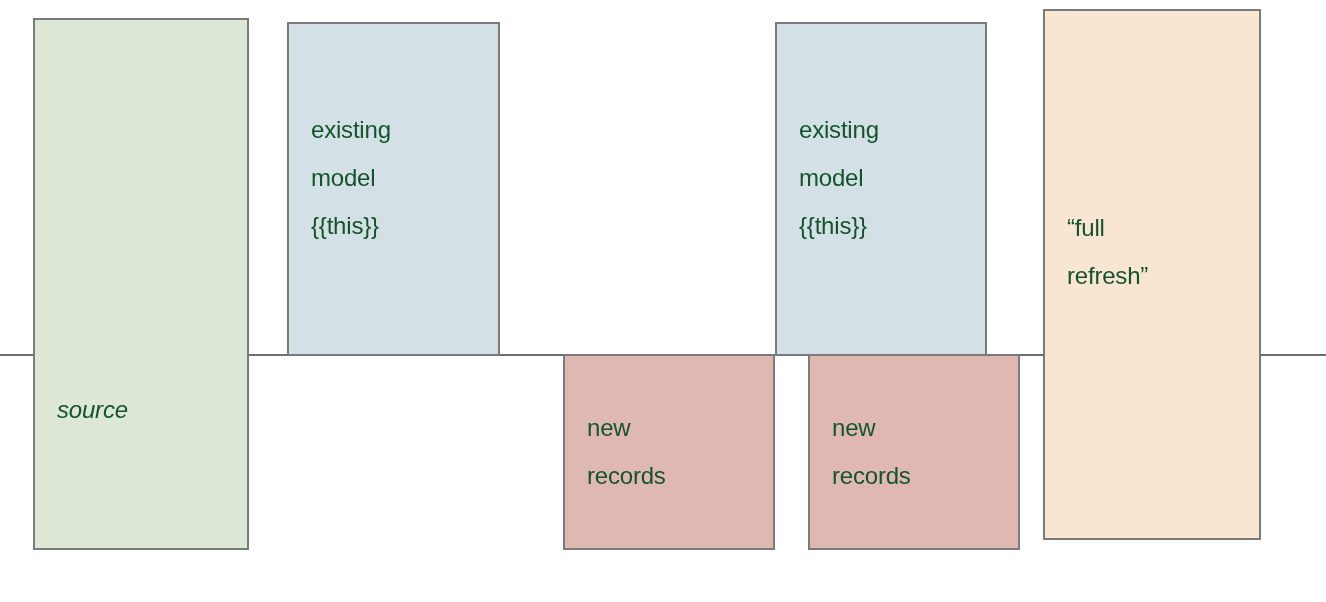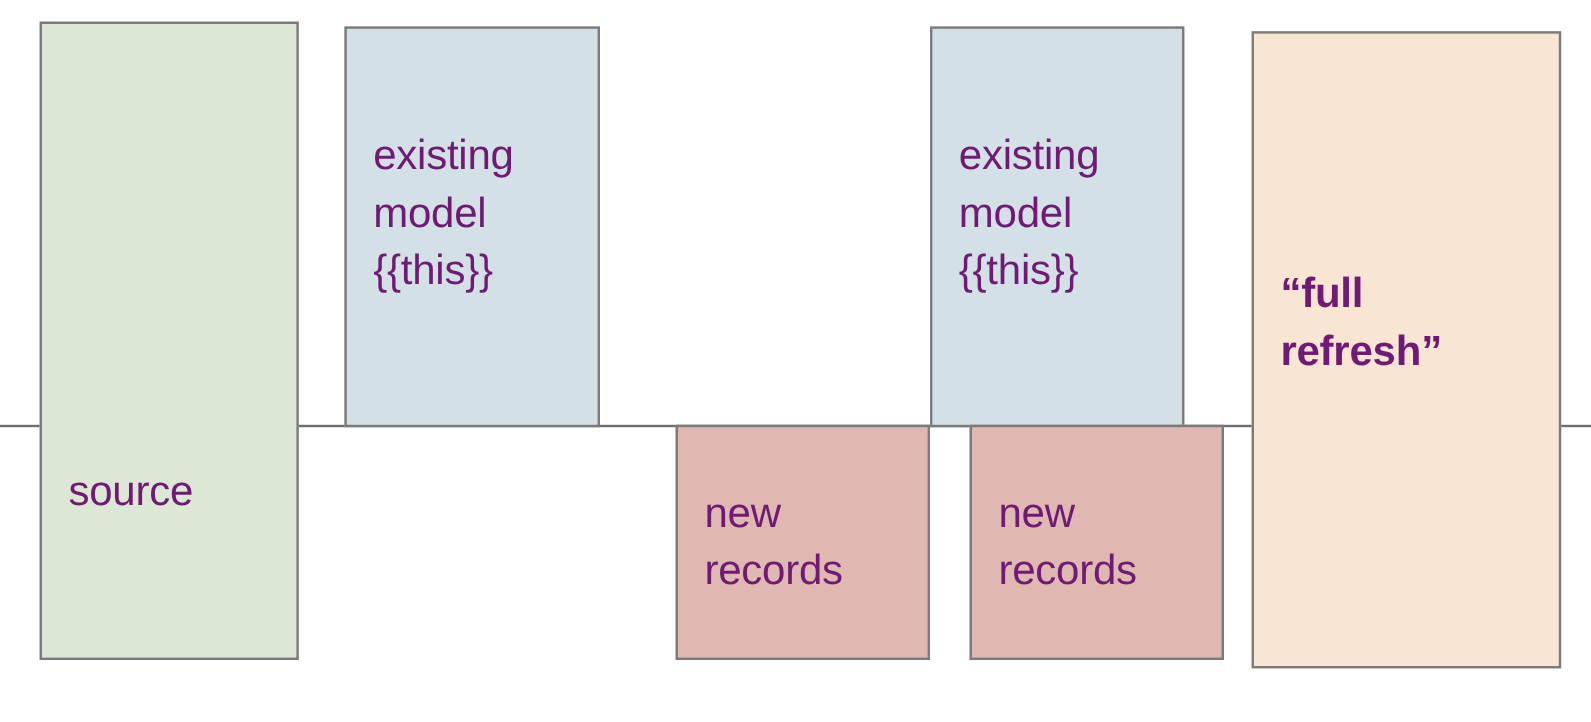--- a/index.html
+++ b/index.html
@@ -29,41 +29,41 @@
   .node {
     position: absolute;
     box-sizing: border-box;
     border: 2px solid #7a7b7a;
     z-index: 2;
     display: flex;
     align-items: center;
     justify-content: flex-start;
   }
   .node-label {
-    font-size: 35px;
+    font-size: 24px;
     line-height: 48px;
-    color: #701a75;
+    color: #14532d;
     padding-left: 22px;
     padding-right: 10px;
     white-space: pre-line;
     letter-spacing: -0.2px;
   }
   .node.n-source      { background: #dce7d5; }
   .node.n-model       { background: #d3e0e5; }
   .node.n-new         { background: #dfb8b2; margin-left: 33px; }
   .node.n-refresh     { background: #f8e6d2; }
 </style>
 </head>
 <body>
 
 <div id="canvas">
 
   <div class="baseline"></div>
 
-  <div class="node n-source" style="left:33px; top:18px; width:216px; height:532px;">
+  <div class="node n-source" style="left:33px; top:18px; width:216px; height:532px;font-style:italic;">
     <div class="node-label" style="margin-top:252px;">source</div>
   </div>
 
   <div class="node n-model" style="left:287px; top:22px; width:213px; height:334px;">
     <div class="node-label" style="margin-top:-22px;">existing
 model
 {{this}}</div>
   </div>
 
   <div class="node n-new" style="left:530px; top:354px; width:212px; height:196px;">
@@ -75,18 +75,18 @@
     <div class="node-label" style="margin-top:-22px;">existing
 model
 {{this}}</div>
   </div>
 
   <div class="node n-new" style="left:775px; top:354px; width:212px; height:196px;">
     <div class="node-label" style="margin-top:0px;">new
 records</div>
   </div>
 
-  <div class="node n-refresh" style="left:1043px; top:26px; width:258px; height:531px;font-weight:bold;">
+  <div class="node n-refresh" style="left:1043px; top:9px; width:218px; height:531px;">
     <div class="node-label" style="margin-top:-46px;">“full
 refresh”</div>
   </div>
 
 </div>
 
 </body></html>

